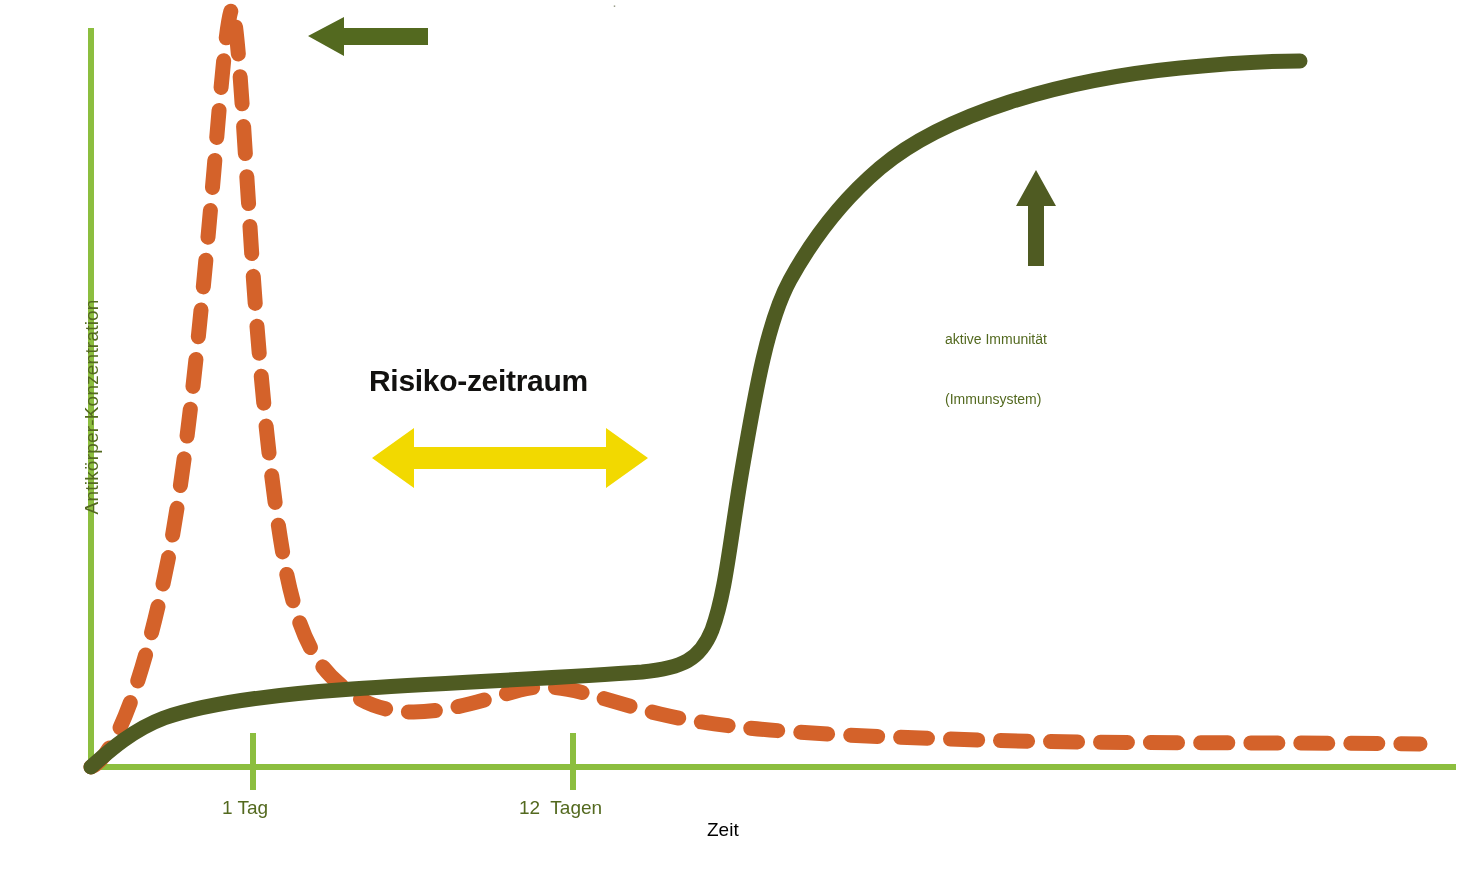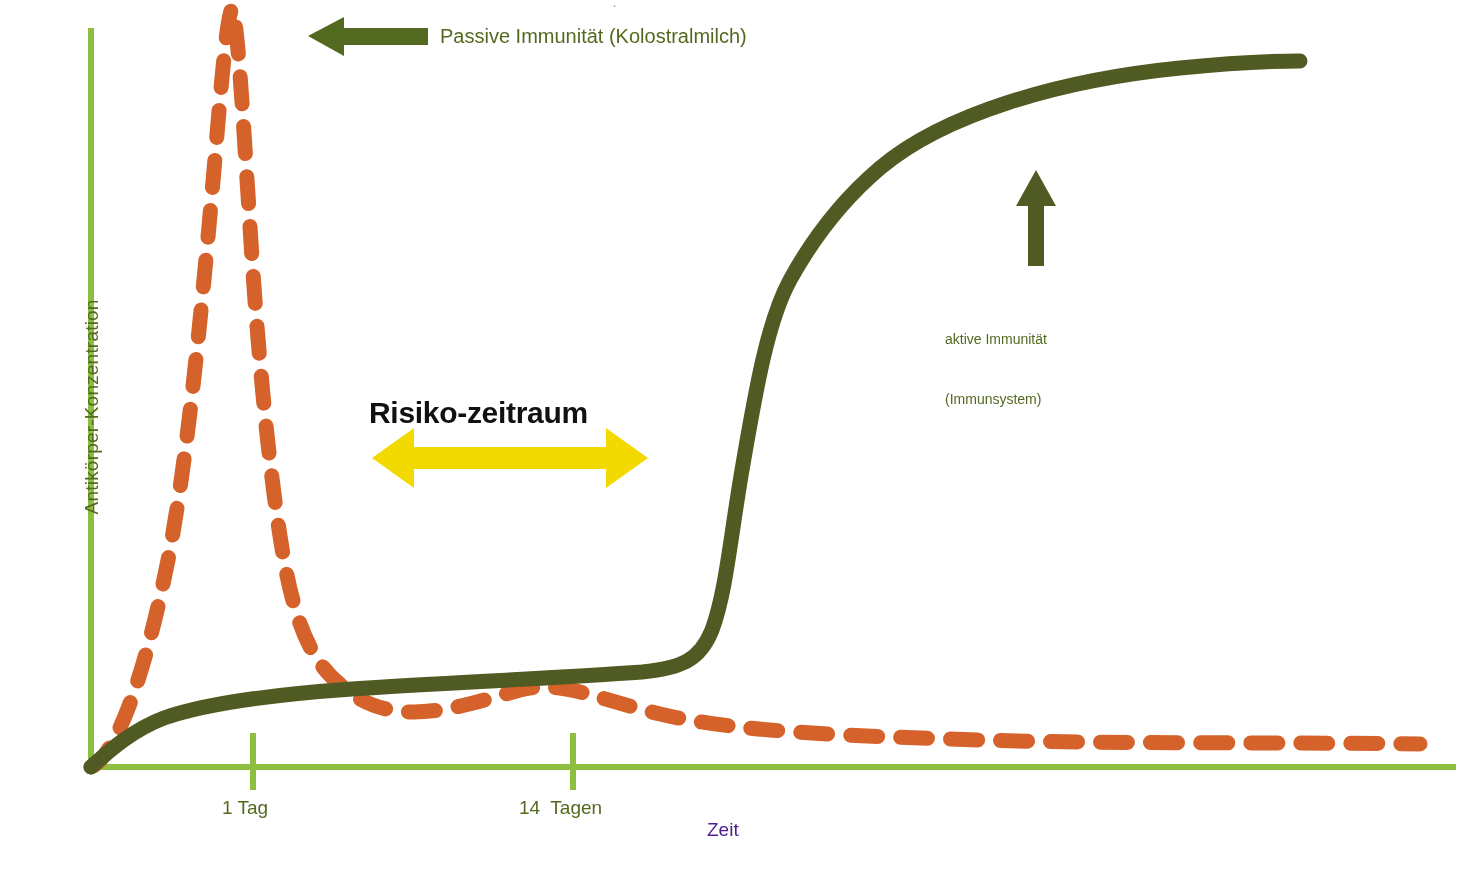--- a/index.html
+++ b/index.html
@@ -38,21 +38,21 @@
     transform: rotate(-90deg);
     transform-origin: 50% 50%;
     font-size: 19px;
     color: #53691f;
     letter-spacing: .2px;
   }
   #x-axis-title {
     left: 707px;
     top: 818px;
     font-size: 19px;
-    color: #4c1d95;
+    color: #000000;
   }
   #tick-label-1 {
     left: 222px;
     top: 796px;
     font-size: 19px;
     color: #53691f;
     text-align: center;
   }
   #tick-label-2 {
     left: 519px;
@@ -68,21 +68,21 @@
   }
   #active-label {
     left: 945px;
     top: 288px;
     font-size: 14px;
     color: #53691f;
     line-height: 1.45;
   }
   #risk-label {
     left: 369px;
-    top: 394px;
+    top: 362px;
     font-size: 30px;
     font-weight: bold;
     color: #12110f;
     letter-spacing: -0.3px;
   }
   #top-fragment {
     left: 612px;
     top: -4px;
     font-size: 15px;
     color: #8a8f78;
@@ -140,23 +140,22 @@
   </svg>
 
   <div class="lbl" id="top-fragment">·</div>
 
   <div class="lbl" id="y-axis-title">Antikörper-Konzentration</div>
 
   <div class="lbl" id="x-axis-title">Zeit</div>
 
   <div class="lbl" id="tick-label-1">1 Tag</div>
 
-  <div class="lbl" id="tick-label-2">14  Tagen</div>
+  <div class="lbl" id="tick-label-2">12  Tagen</div>
 
-  <div class="lbl" id="passive-label">Passive Immunität (Kolostralmilch)</div>
 
   <div class="lbl" id="active-label">
     <div>aktive Immunität</div>
     <div>(Immunsystem)</div>
   </div>
 
   <div class="lbl" id="risk-label">Risiko-zeitraum</div>
 
 </div>
 

